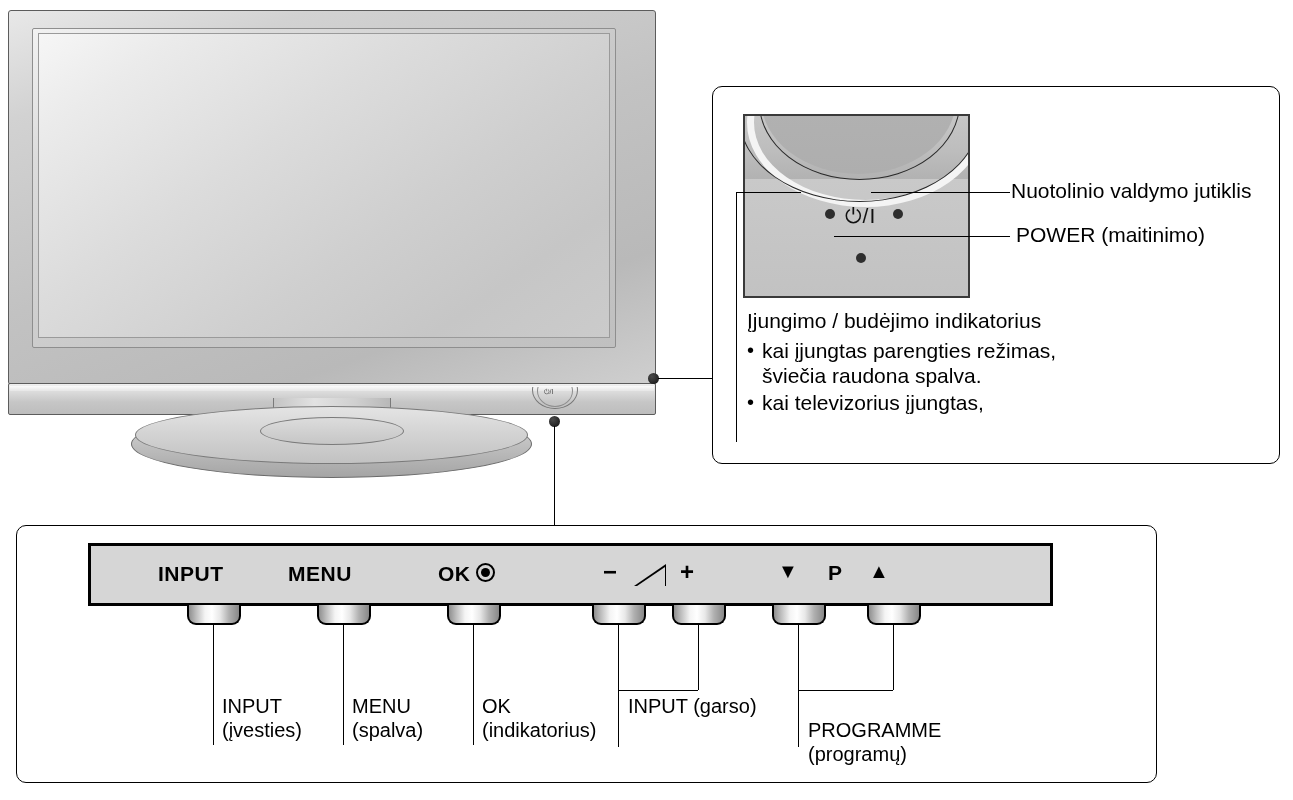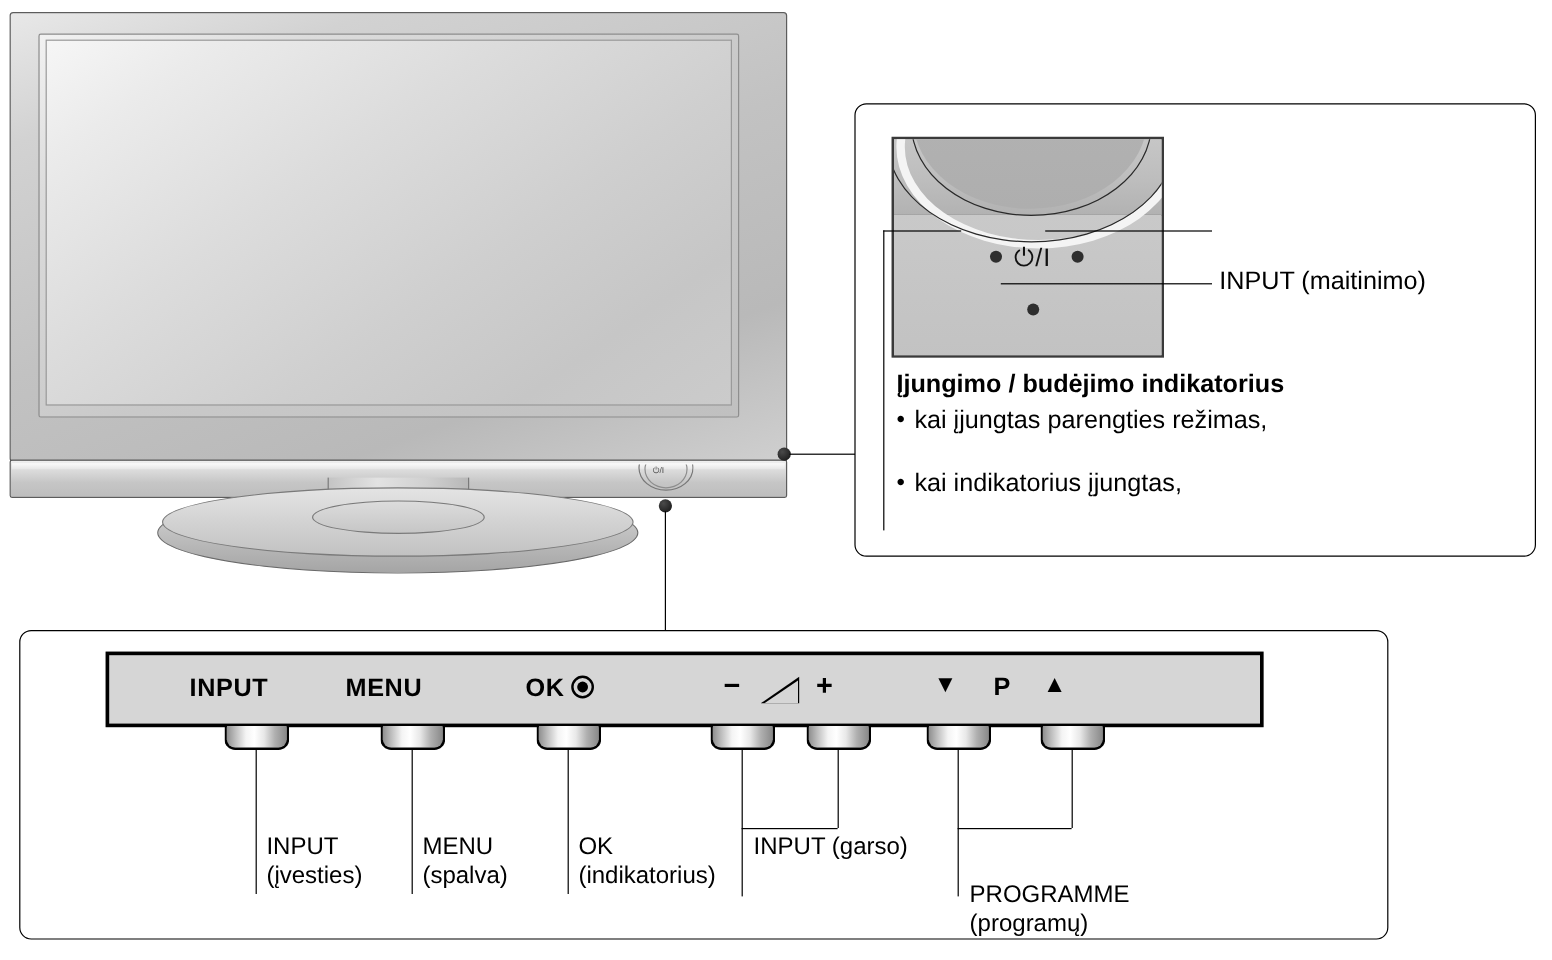--- a/index.html
+++ b/index.html
@@ -133,38 +133,40 @@
     <div class="dot-sm" style="left:111px;top:137px;"></div>
   </div>
 
   <div class="ln-h-thin abs" style="left:23px;top:105px;width:65px;"></div>
   <div class="ln-v-thin abs" style="left:23px;top:105px;height:250px;"></div>
 
   <div class="ln-h-thin abs" style="left:158px;top:105px;width:139px;"></div>
 
   <div class="ln-h-thin abs" style="left:121px;top:149px;width:176px;"></div>
 
-  <div class="txt abs" style="left:303px;top:136px;font-size:21px;">INPUT (maitinimo)</div>
-
-  <div class="txt abs" style="left:34px;top:222px;font-size:21px;font-weight:bold;">Įjungimo / budėjimo indikatorius</div>
+  <div class="txt abs" style="left:298px;top:92px;font-size:21px;">Nuotolinio valdymo jutiklis</div>
+  <div class="txt abs" style="left:303px;top:136px;font-size:21px;">POWER (maitinimo)</div>
+
+  <div class="txt abs" style="left:34px;top:222px;font-size:21px;">Įjungimo / budėjimo indikatorius</div>
 
   <div class="abs" style="left:34px;top:252px;">
     <div style="display:flex;">
       <span class="txt" style="font-size:20px;width:15px;">•</span>
       <div>
         <div class="txt" style="font-size:21px;">kai įjungtas parengties režimas,</div>
+        <div class="txt" style="font-size:21px;">šviečia raudona spalva.</div>
       </div>
     </div>
   </div>
 
   <div class="abs" style="left:34px;top:304px;">
     <div style="display:flex;">
       <span class="txt" style="font-size:20px;width:15px;">•</span>
       <div>
-        <div class="txt" style="font-size:21px;">kai indikatorius įjungtas,</div>
+        <div class="txt" style="font-size:21px;">kai televizorius įjungtas,</div>
       </div>
     </div>
   </div>
 </div>
 
 <div id="panel-box"></div>
 
 <div class="panel-bar"></div>
 
 <div class="panel-label" style="left:158px;top:562px;">INPUT</div>
@@ -215,16 +217,16 @@
   <div>MENU</div>
   <div>(spalva)</div>
 </div>
 <div class="lbl-lower" style="left:482px;top:694px;">
   <div>OK</div>
   <div>(indikatorius)</div>
 </div>
 <div class="lbl-lower" style="left:628px;top:694px;">
   <div>INPUT (garso)</div>
 </div>
-<div class="lbl-lower" style="left:808px;top:734px;">
+<div class="lbl-lower" style="left:808px;top:718px;">
   <div>PROGRAMME</div>
   <div>(programų)</div>
 </div>
 
 </body></html>

